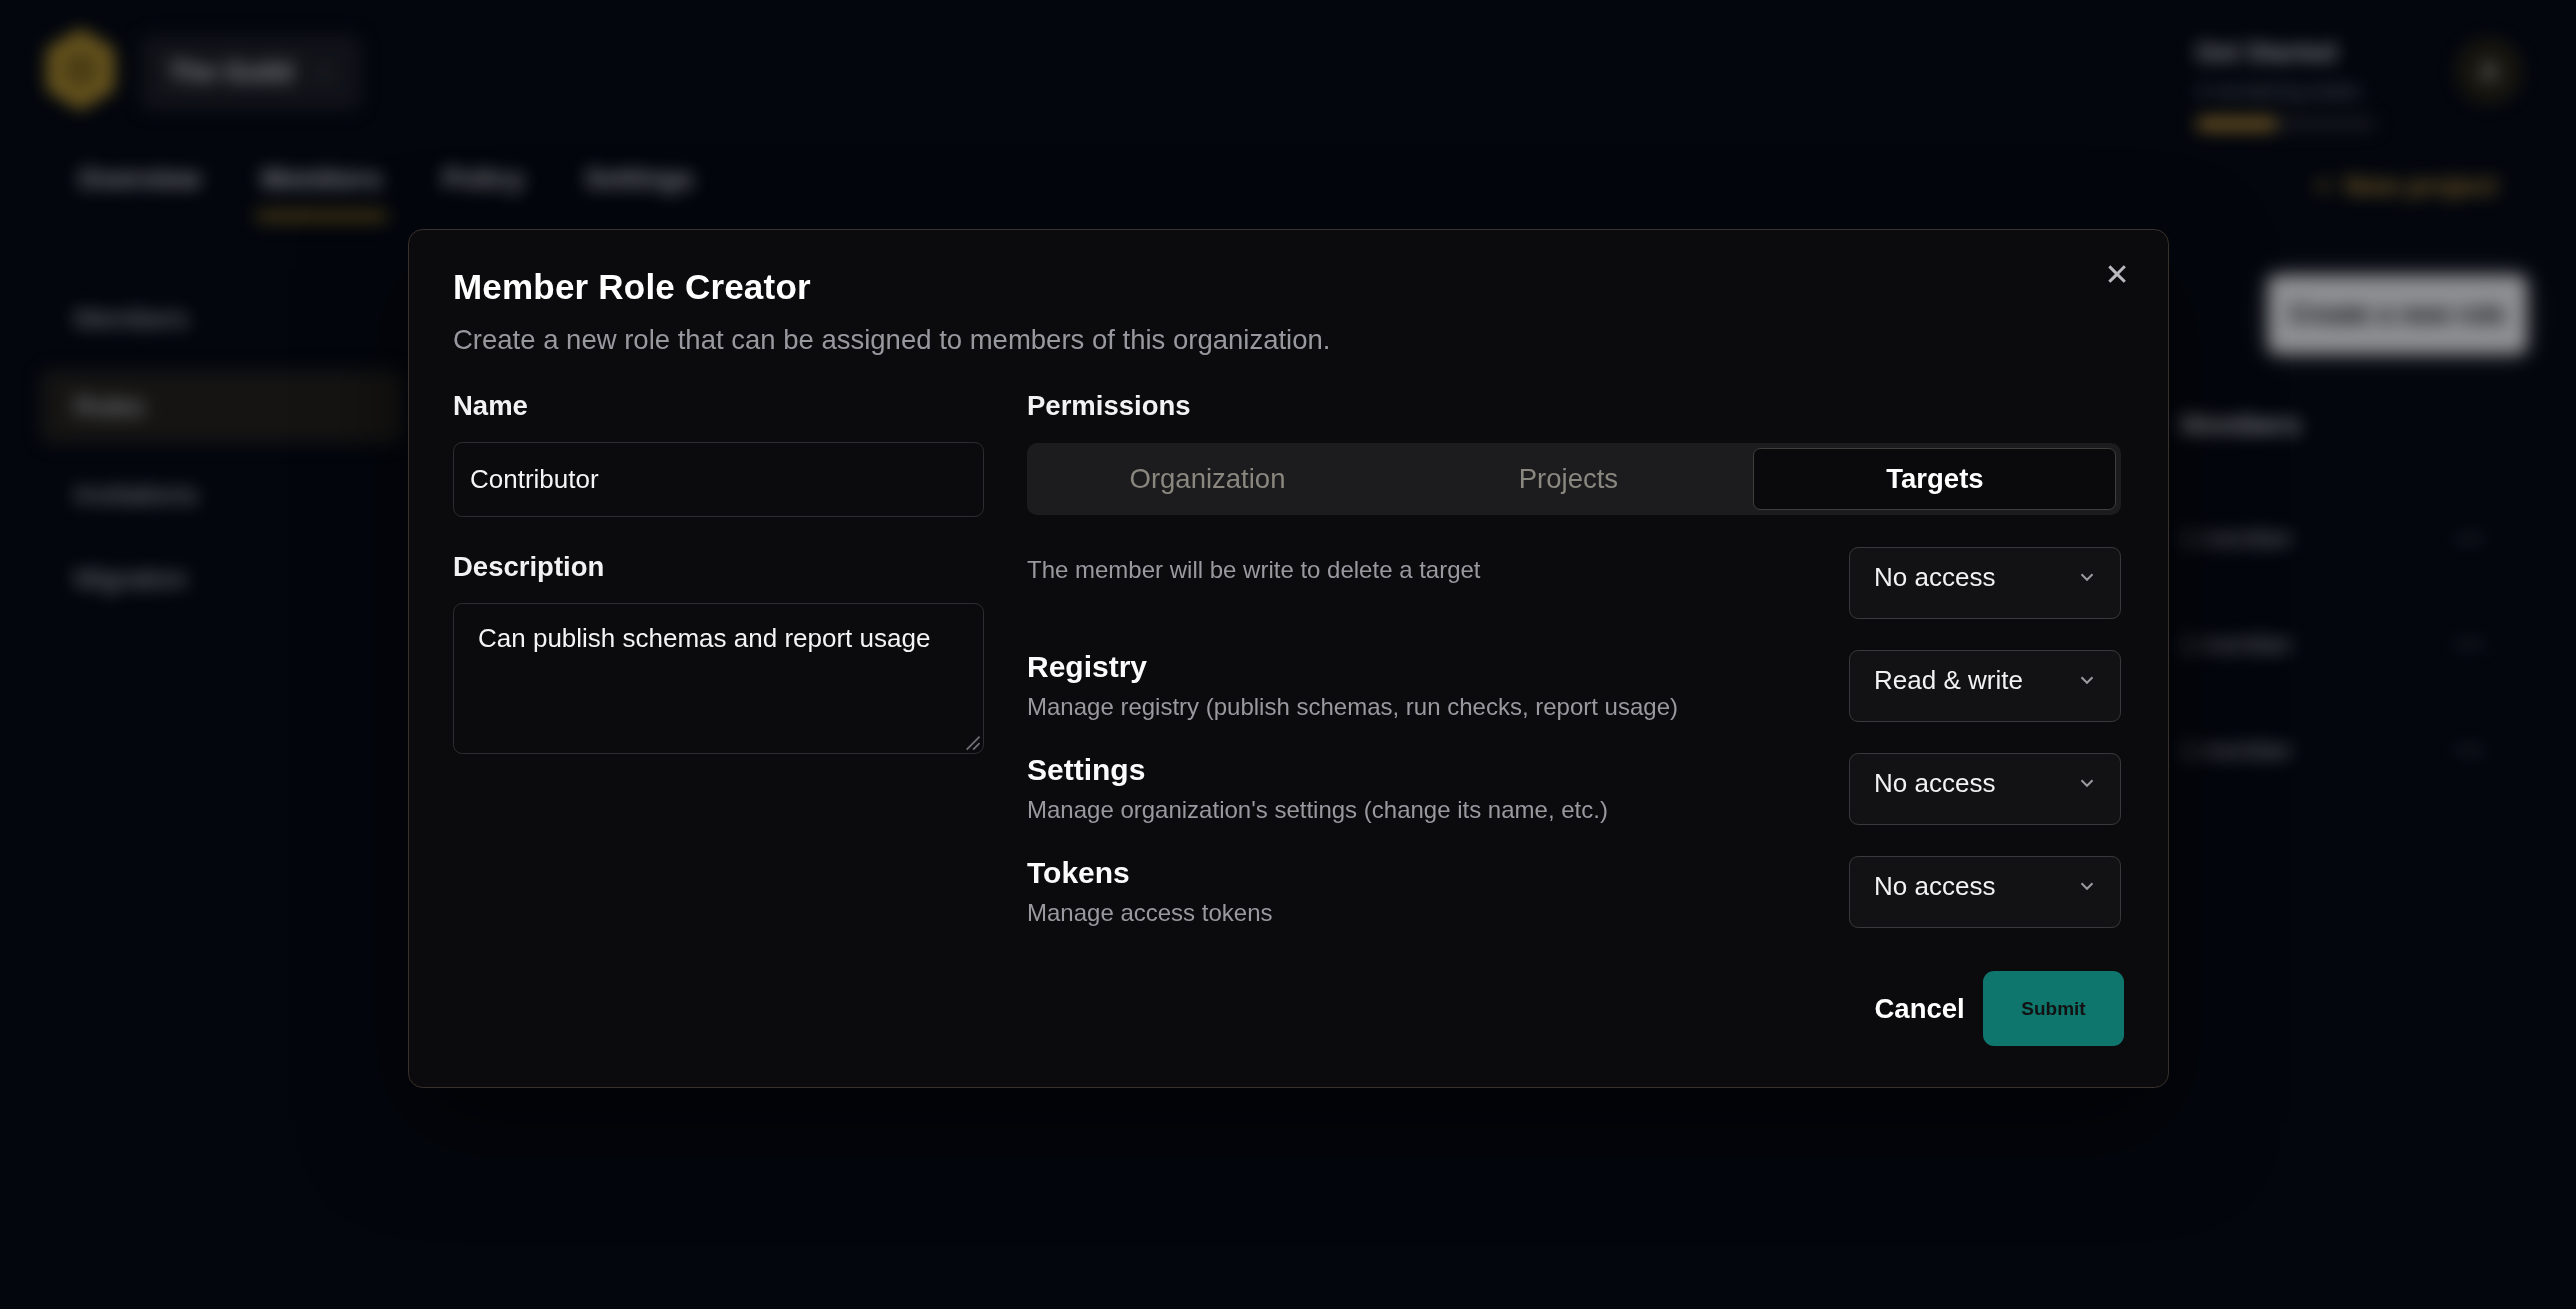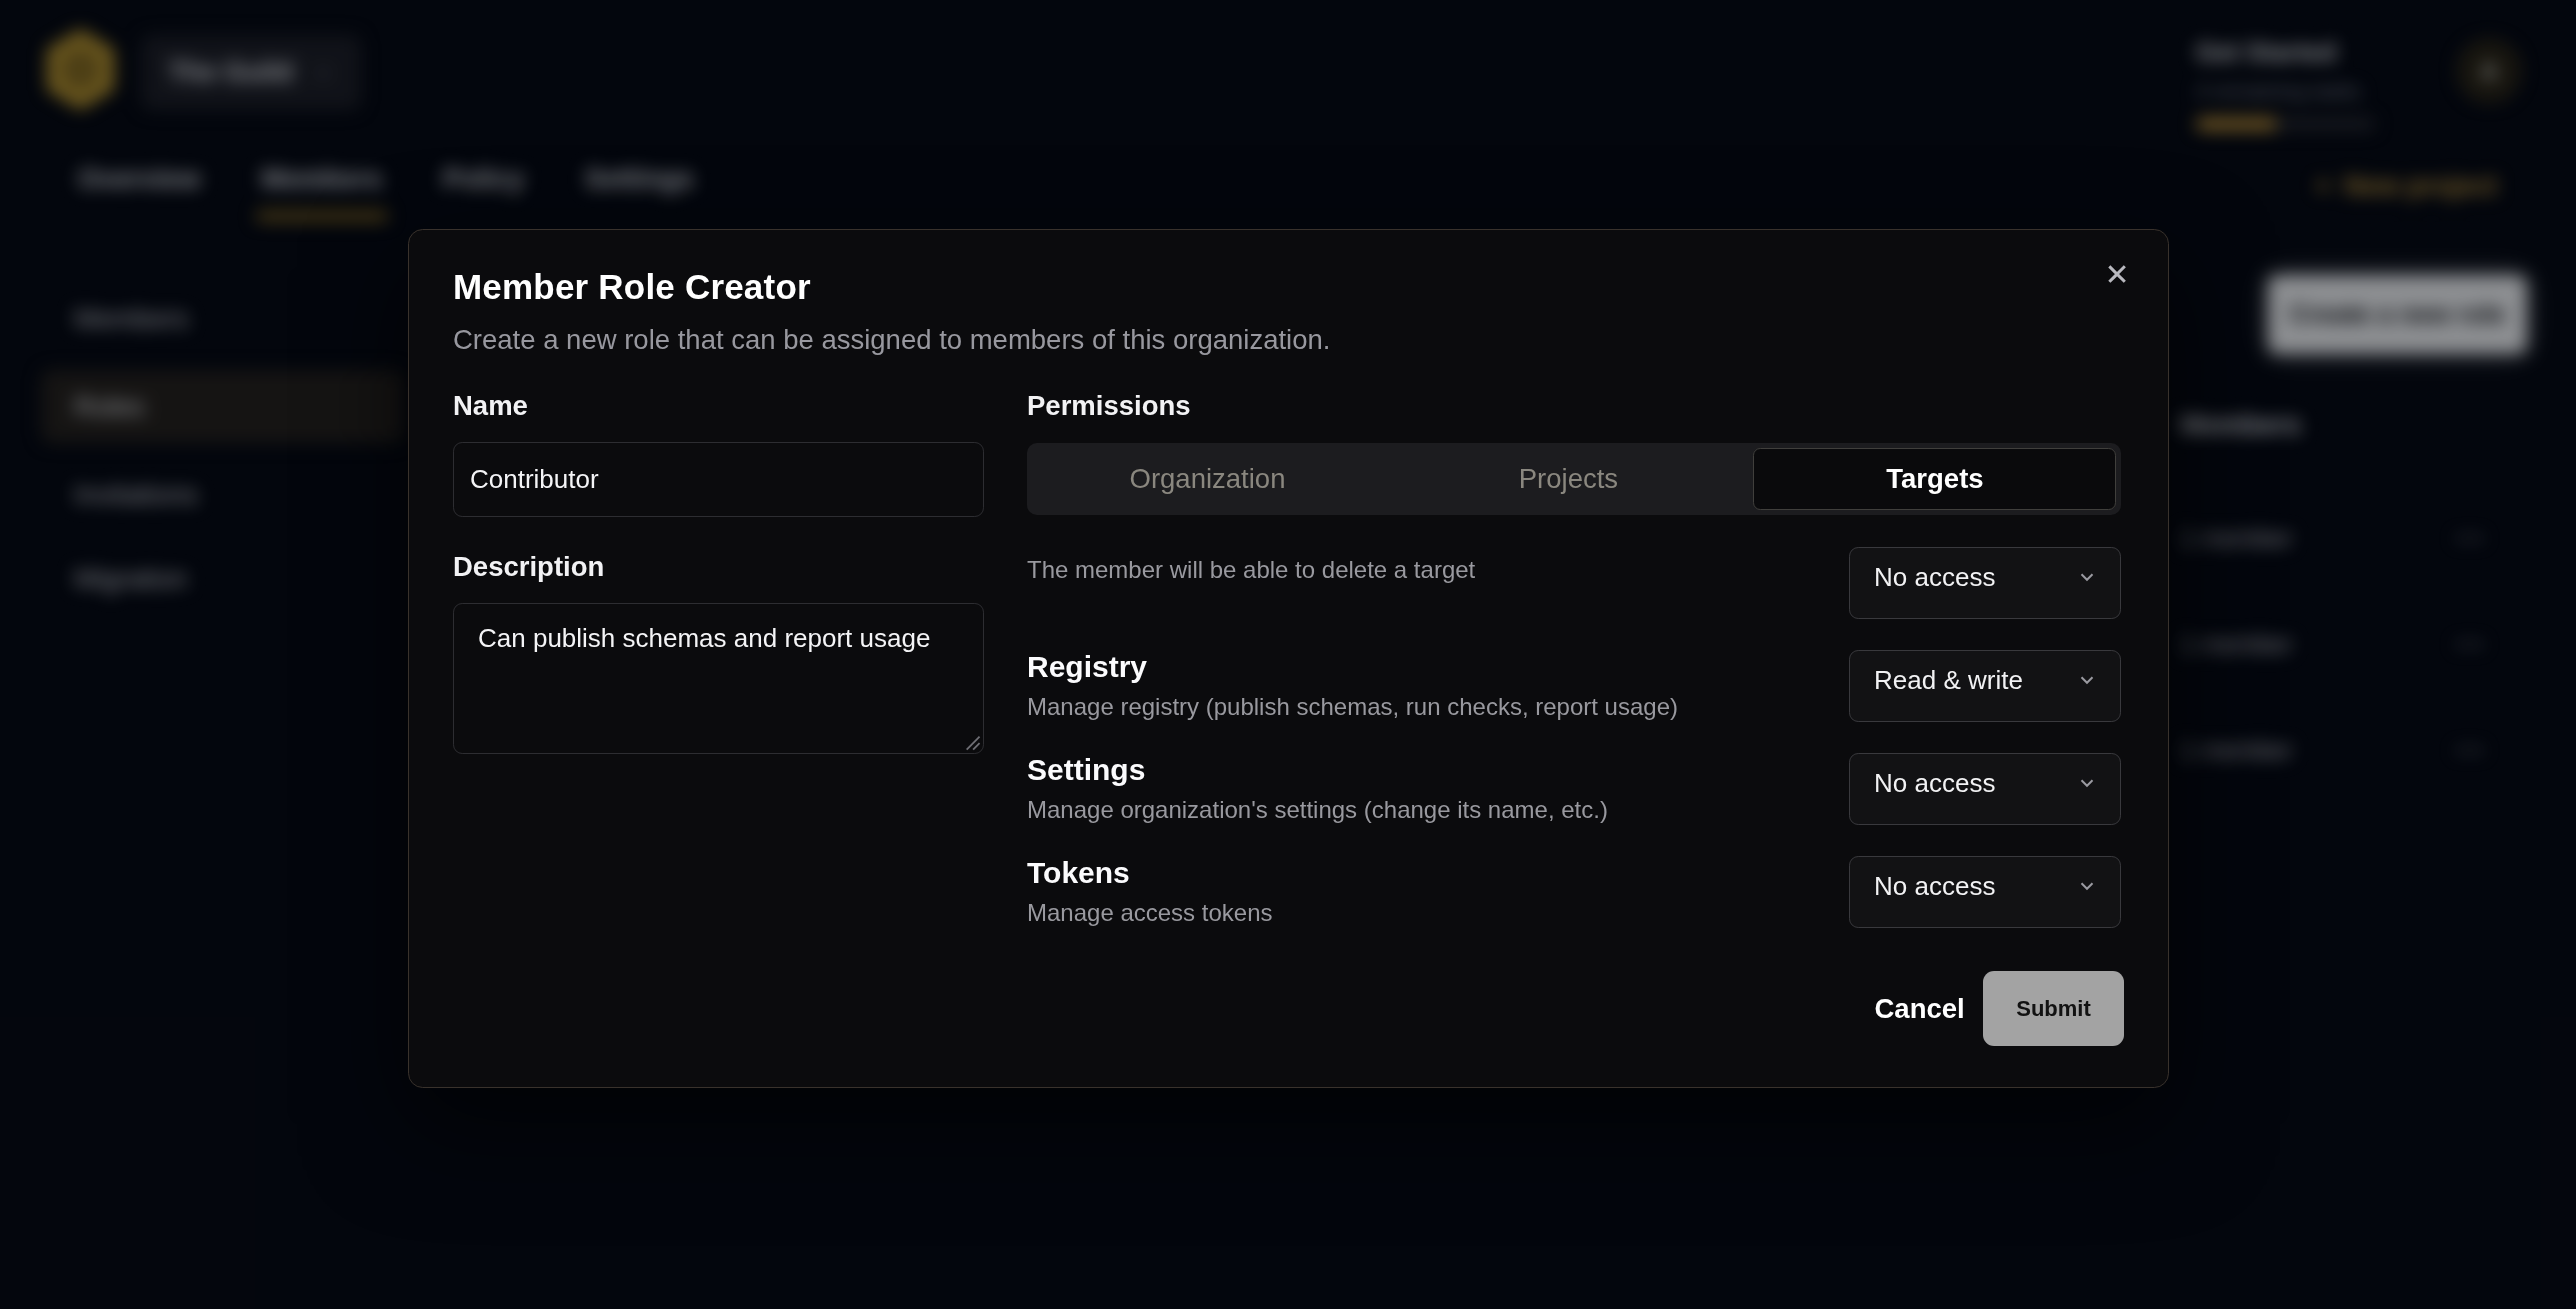--- a/index.html
+++ b/index.html
@@ -102,21 +102,21 @@
   .pr-desc  { margin-top:9.2px; font-size:24px; color:#99999f; }
   .pr-select { position:absolute; right:0; top:0; width:272px; height:72px;
          background:#121214; border:0.9px solid #39393d; border-radius:9.2px;
          display:flex; align-items:center; justify-content:space-between;
          padding:0 22px 12px 24px; font-size:26px; color:#f2f2f4; cursor:pointer; }
   .sel-chevron { color:#9a9aa1; display:flex; }
 
   .m-cancel { position:absolute; left:1449px; top:741px; height:75px; padding:0 16.5px;
          display:flex; align-items:center; font-size:27.5px; font-weight:600; color:#fff; cursor:pointer; }
   .m-submit { position:absolute; left:1574px; top:741px; width:141px; height:75px;
-         background:#a3a3a3; border-radius:11px; color:#121212; font-size:22px; font-weight:600;
+         background:#0f766e; border-radius:11px; color:#121212; font-size:19px; font-weight:600;
          display:flex; align-items:center; justify-content:center; cursor:pointer; }
 </style>
 </head>
 <body>
 
 <div class="page">
 
   <div class="backdrop">
 
     <div class="logo">
@@ -222,21 +222,21 @@
         </div>
       <div class="ptab">
           <span>Projects</span>
         </div>
       <div class="ptab active">
           <span>Targets</span>
         </div>
     </div>
 
     <div class="perm-row pr1">
-      <div class="pr-desc">The member will be able to delete a target</div>
+      <div class="pr-desc">The member will be write to delete a target</div>
       <div class="pr-select">
         <span>No access</span>
         <span class="sel-chevron">
           <svg width="22" height="22" viewBox="0 0 24 24" fill="none" stroke="currentColor" stroke-width="2.2">
               <polyline points="6,9 12,15 18,9"></polyline>
             </svg>
         </span>
       </div>
     </div>
 

